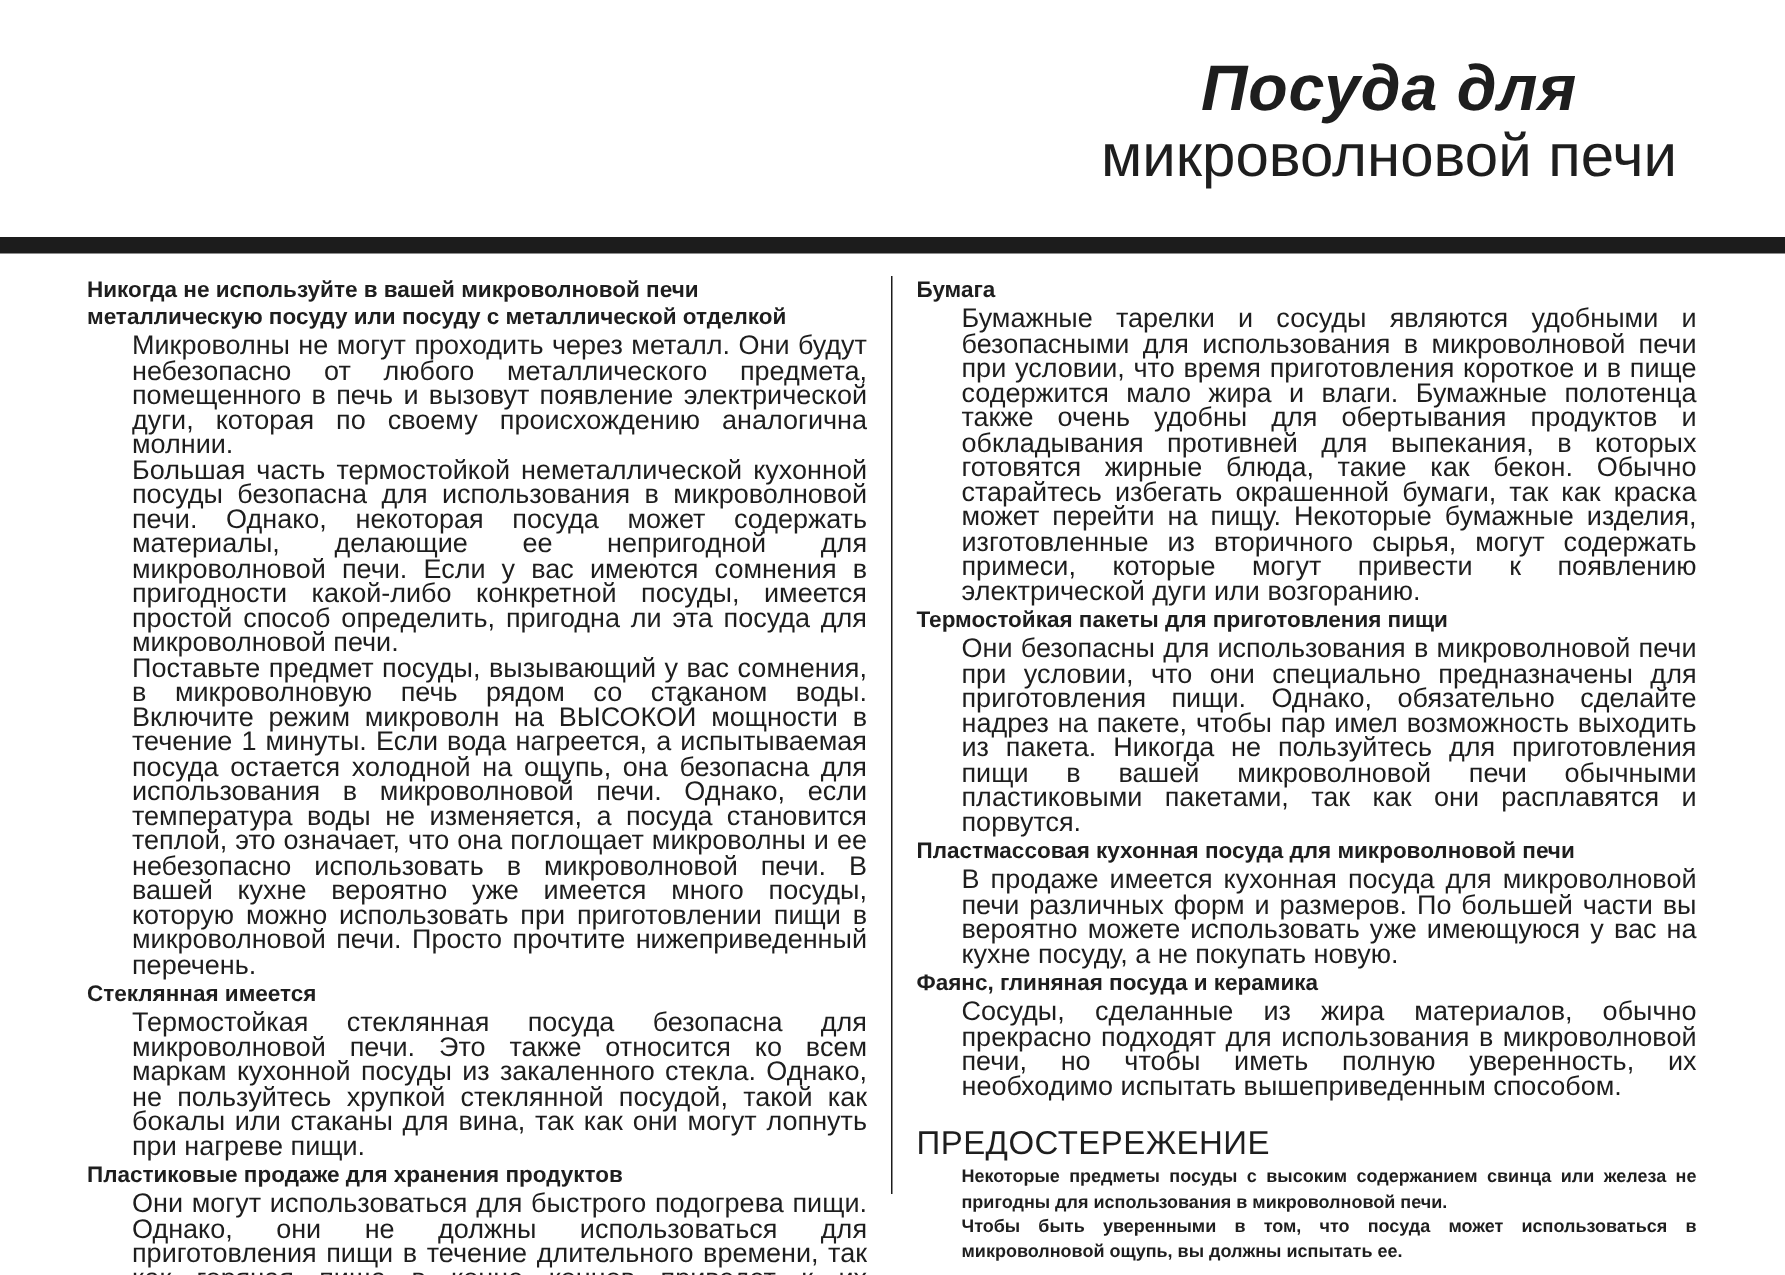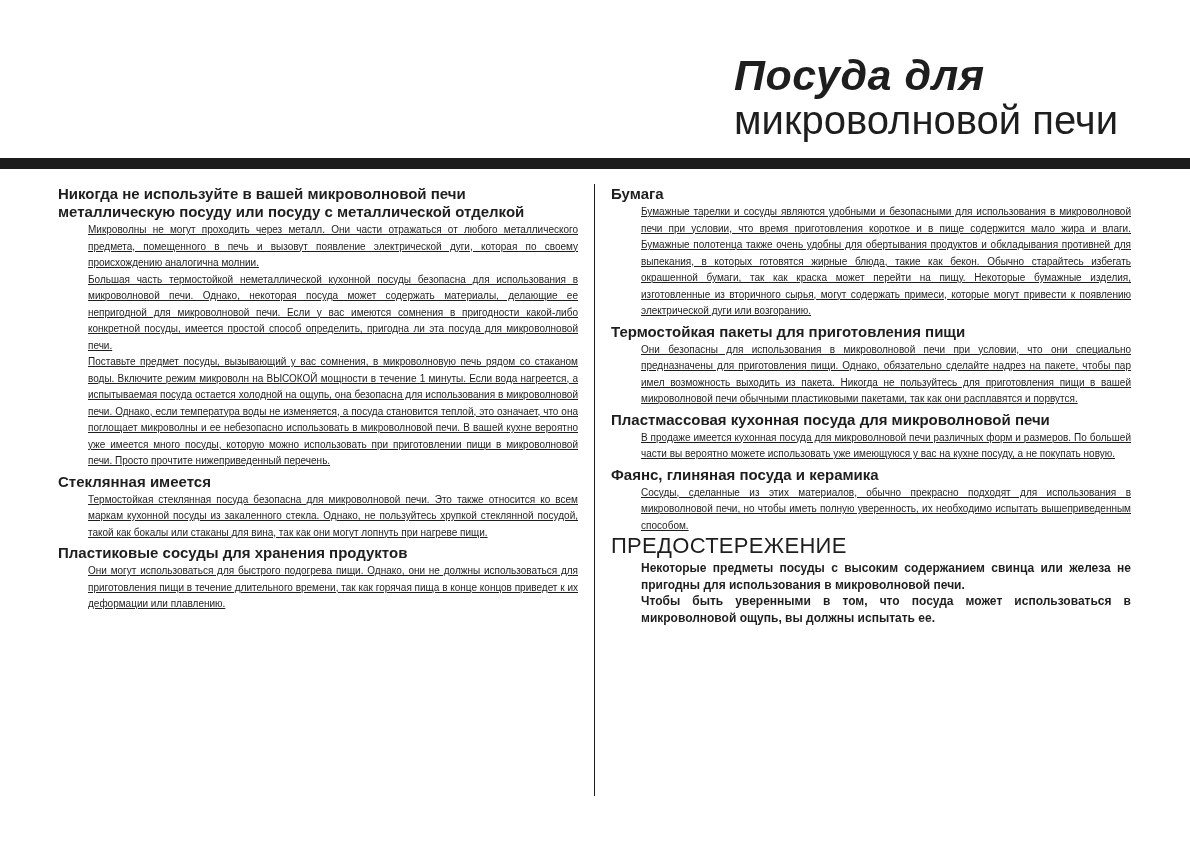--- a/index.html
+++ b/index.html
@@ -10,23 +10,23 @@
   body {
     width: 1190px;
     height: 850px;
     position: relative;
     overflow: hidden;
     font-family: "Liberation Sans", sans-serif;
     color: #1e1e1e;
   }
   .title-block {
     position: absolute;
-    top: 52px;
+    top: 36px;
     right: 72px;
-    text-align: left;
+    text-align: center;
     white-space: nowrap;
   }
   .title-line1 {
     font-size: 43px;
     font-weight: bold;
     font-style: italic;
     line-height: 1.08;
     letter-spacing: 0.5px;
   }
   .title-line2 {
@@ -62,30 +62,29 @@
     margin: 2px 16px 0 16px;
   }
   .sec-heading {
     font-size: 15px;
     font-weight: bold;
     line-height: 18px;
     margin: 3px 0 1px 0;
     padding: 0;
   }
   .sec-para {
-    font-size: 10px;
+    font-size: 18px;
     font-weight: normal;
     line-height: 16.5px;
     margin: 0 0 0 30px;
     padding: 0;
     text-align: justify;
-    text-decoration: underline;
   }
   .warning {
-    margin-top: 0;
+    margin-top: 18px;
   }
   .warning-heading {
     font-size: 22px;
     font-weight: normal;
     line-height: 24px;
     letter-spacing: 0.3px;
     margin: 0 0 2px 0;
     padding: 0;
   }
   .warning-para {
@@ -106,33 +105,33 @@
 </header>
 
 <div class="rule-bar"></div>
 
 <main class="columns">
 
   <section class="col">
 
     <div class="sec">
       <h3 class="sec-heading">Никогда не используйте в вашей микроволновой печи металлическую посуду или посуду с металлической отделкой</h3>
-      <p class="sec-para">Микроволны не могут проходить через металл. Они части отражаться от любого металлического предмета, помещенного в печь и вызовут появление электрической дуги, которая по своему происхождению аналогична молнии.</p>
+      <p class="sec-para">Микроволны не могут проходить через металл. Они будут небезопасно от любого металлического предмета, помещенного в печь и вызовут появление электрической дуги, которая по своему происхождению аналогична молнии.</p>
       <p class="sec-para">Большая часть термостойкой неметаллической кухонной посуды безопасна для использования в микроволновой печи. Однако, некоторая посуда может содержать материалы, делающие ее непригодной для микроволновой печи. Если у вас имеются сомнения в пригодности какой-либо конкретной посуды, имеется простой способ определить, пригодна ли эта посуда для микроволновой печи.</p>
       <p class="sec-para">Поставьте предмет посуды, вызывающий у вас сомнения, в микроволновую печь рядом со стаканом воды. Включите режим микроволн на ВЫСОКОЙ мощности в течение 1 минуты. Если вода нагреется, а испытываемая посуда остается холодной на ощупь, она безопасна для использования в микроволновой печи. Однако, если температура воды не изменяется, а посуда становится теплой, это означает, что она поглощает микроволны и ее небезопасно использовать в микроволновой печи. В вашей кухне вероятно уже имеется много посуды, которую можно использовать при приготовлении пищи в микроволновой печи. Просто прочтите нижеприведенный перечень.</p>
     </div>
 
 
     <div class="sec">
       <h3 class="sec-heading">Стеклянная имеется</h3>
       <p class="sec-para">Термостойкая стеклянная посуда безопасна для микроволновой печи. Это также относится ко всем маркам кухонной посуды из закаленного стекла. Однако, не пользуйтесь хрупкой стеклянной посудой, такой как бокалы или стаканы для вина, так как они могут лопнуть при нагреве пищи.</p>
     </div>
 
     <div class="sec">
-      <h3 class="sec-heading">Пластиковые сосуды для хранения продуктов</h3>
+      <h3 class="sec-heading">Пластиковые продаже для хранения продуктов</h3>
       <p class="sec-para">Они могут использоваться для быстрого подогрева пищи. Однако, они не должны использоваться для приготовления пищи в течение длительного времени, так как горячая пища в конце концов приведет к их деформации или плавлению.</p>
     </div>
 
   </section>
 
   <div class="col-divider"></div>
 
   <section class="col">
 
     <div class="sec">
@@ -145,21 +144,21 @@
       <p class="sec-para">Они безопасны для использования в микроволновой печи при условии, что они специально предназначены для приготовления пищи. Однако, обязательно сделайте надрез на пакете, чтобы пар имел возможность выходить из пакета. Никогда не пользуйтесь для приготовления пищи в вашей микроволновой печи обычными пластиковыми пакетами, так как они расплавятся и порвутся.</p>
     </div>
 
     <div class="sec">
       <h3 class="sec-heading">Пластмассовая кухонная посуда для микроволновой печи</h3>
       <p class="sec-para">В продаже имеется кухонная посуда для микроволновой печи различных форм и размеров. По большей части вы вероятно можете использовать уже имеющуюся у вас на кухне посуду, а не покупать новую.</p>
     </div>
 
     <div class="sec">
       <h3 class="sec-heading">Фаянс, глиняная посуда и керамика</h3>
-      <p class="sec-para">Сосуды, сделанные из этих материалов, обычно прекрасно подходят для использования в микроволновой печи, но чтобы иметь полную уверенность, их необходимо испытать вышеприведенным способом.</p>
+      <p class="sec-para">Сосуды, сделанные из жира материалов, обычно прекрасно подходят для использования в микроволновой печи, но чтобы иметь полную уверенность, их необходимо испытать вышеприведенным способом.</p>
     </div>
 
     <div class="warning">
       <h2 class="warning-heading">ПРЕДОСТЕРЕЖЕНИЕ</h2>
       <p class="warning-para">Некоторые предметы посуды с высоким содержанием свинца или железа не пригодны для использования в микроволновой печи.</p>
       <p class="warning-para">Чтобы быть уверенными в том, что посуда может использоваться в микроволновой ощупь, вы должны испытать ее.</p>
     </div>
 
   </section>
 

